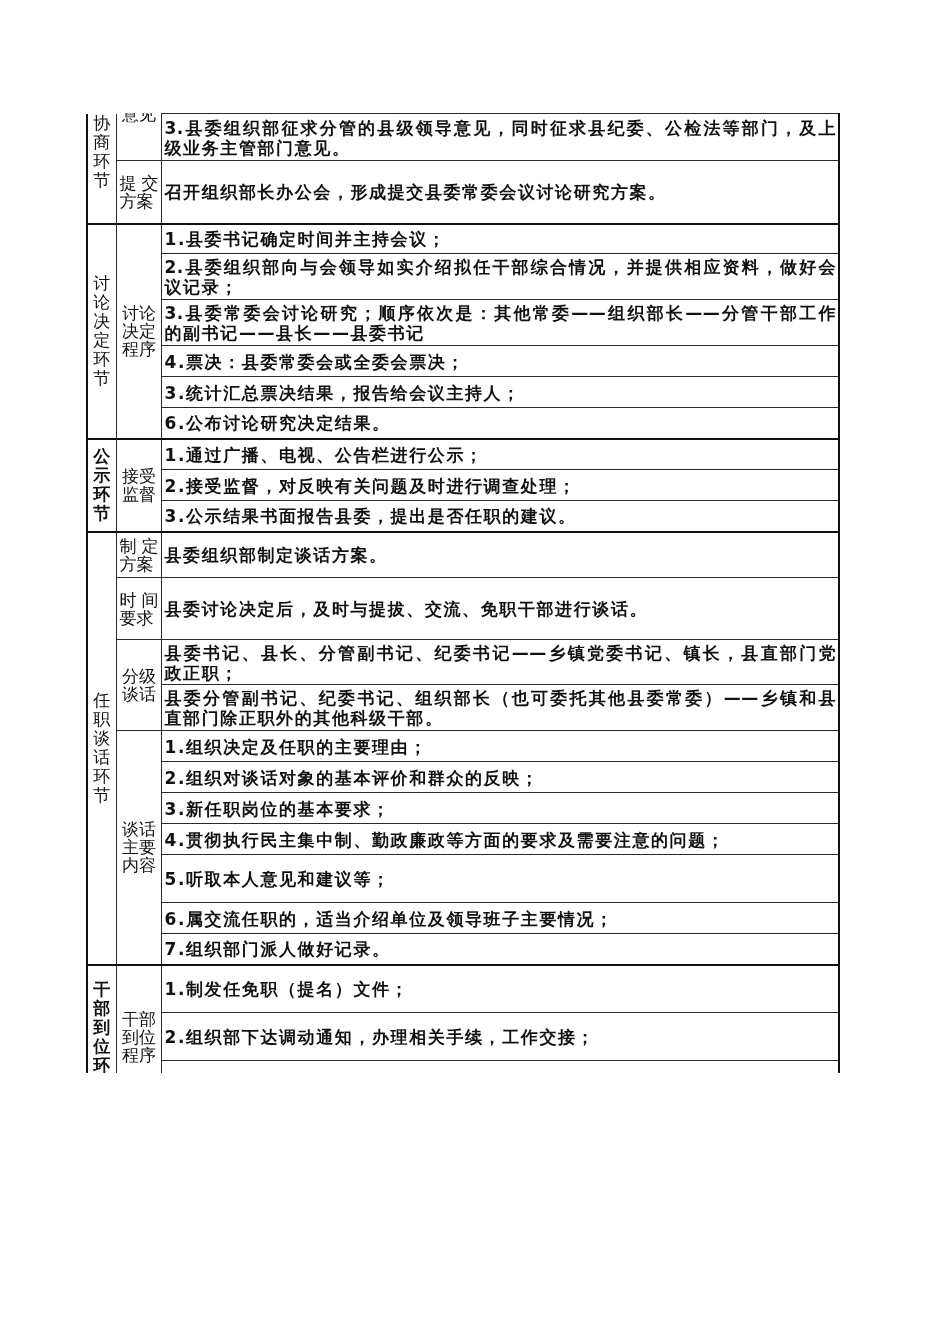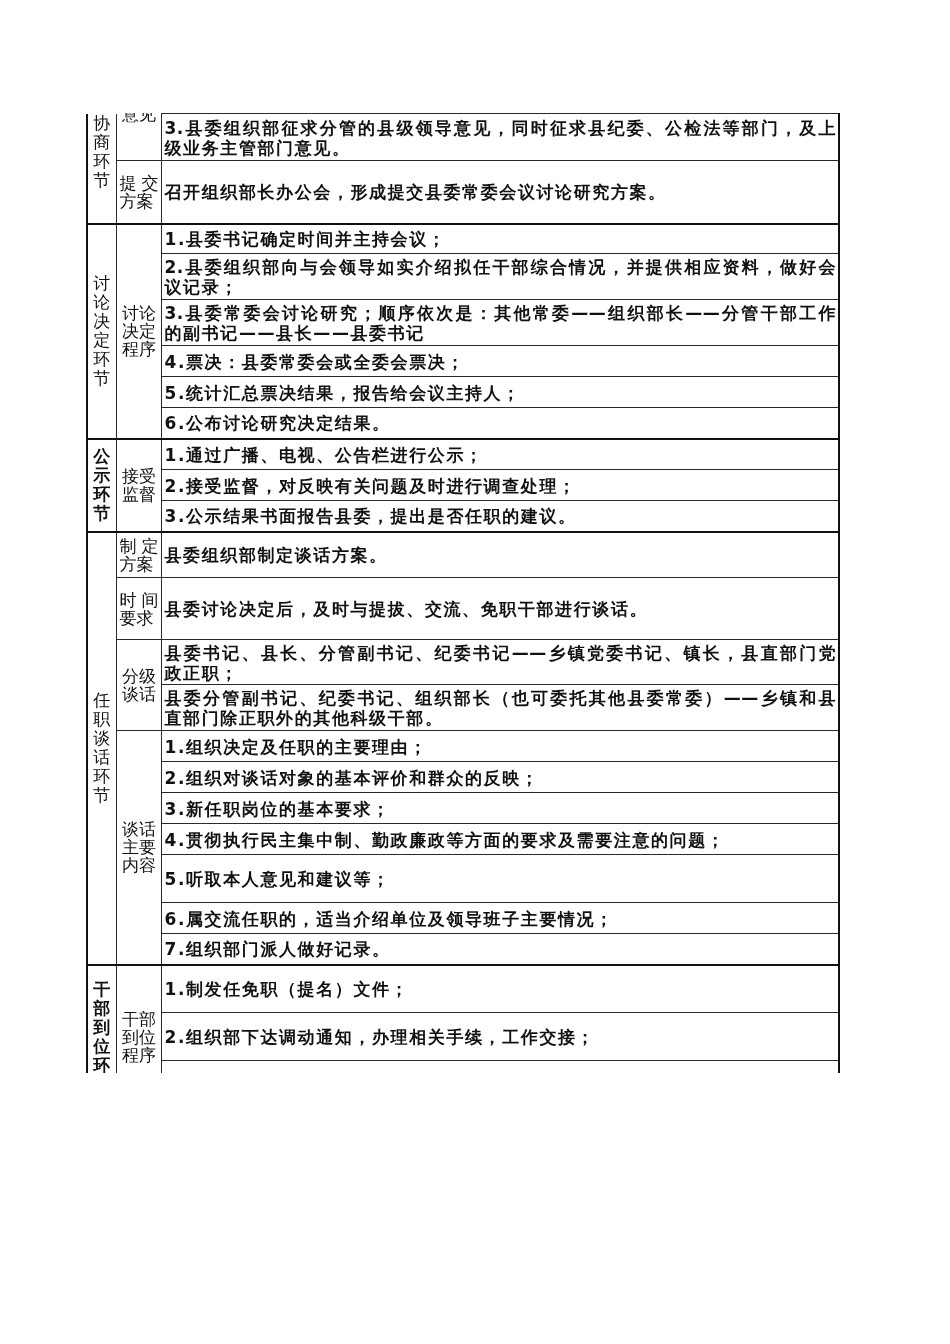--- a/index.html
+++ b/index.html
@@ -107,21 +107,21 @@
   <tr style="height:31px">
     <td class="outer-r">
             <div class="item">
               <span class="ln">4.票决：县委常委会或全委会票决；</span>
             </div>
           </td>
   </tr>
   <tr style="height:31px">
     <td class="outer-r">
             <div class="item">
-              <span class="ln">5.统计汇总票决结果，报告给会议主持人；</span>
+              <span class="ln">3.统计汇总票决结果，报告给会议主持人；</span>
             </div>
           </td>
   </tr>
   <tr style="height:31px">
     <td class="outer-r">
             <div class="item">
               <span class="ln">6.公布讨论研究决定结果。</span>
             </div>
           </td>
   </tr>

